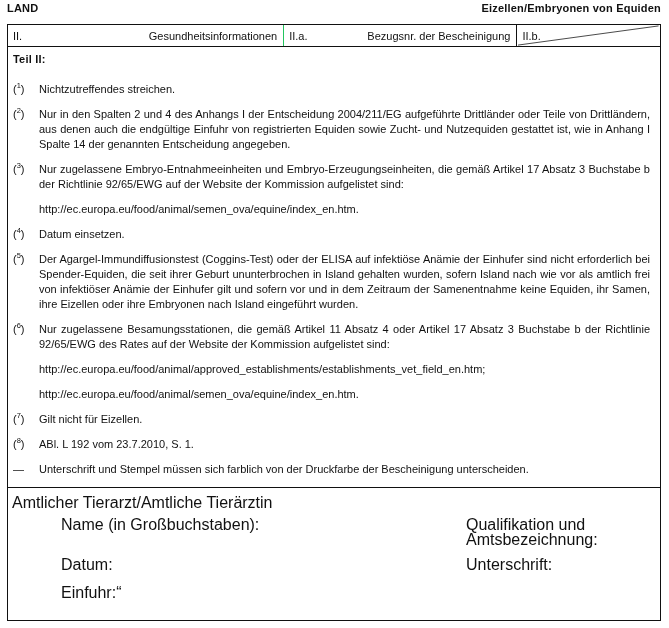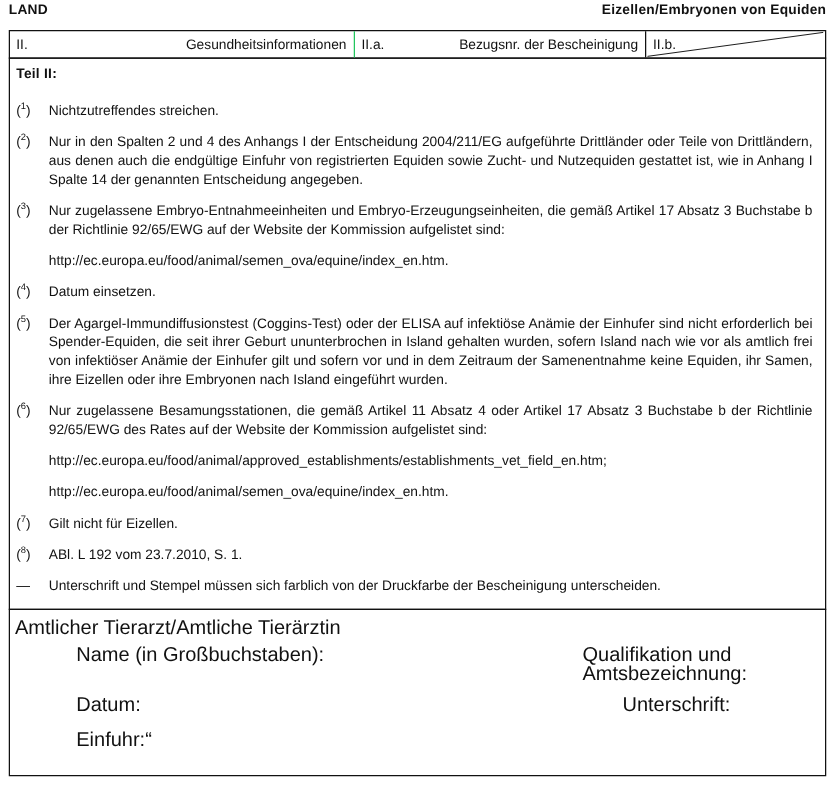--- a/index.html
+++ b/index.html
@@ -46,21 +46,21 @@
   .fn-body p.url { text-align: left; }
   .officer-box {
     width: 654px; height: 134px; margin-top: -1px;
     border: 1px solid #111111;
     padding: 7px 10px 0 4px;
     font-size: 16px; line-height: 15px;
     overflow: hidden;
   }
   .officer-title { margin-bottom: 7px; }
   .officer-row { display: flex; }
-  .officer-row + .officer-row { margin-top: 10px; gap: 32px; }
+  .officer-row + .officer-row { margin-top: 10px; }
   .officer-row.last { margin-top: 13px; }
   .officer-left { margin-left: 49px; width: 405px; flex-shrink: 0; }
   .officer-right { flex: 1; }
 </style>
 </head>
 <body>
 
 <div class="page">
 
   <div class="top-header">

